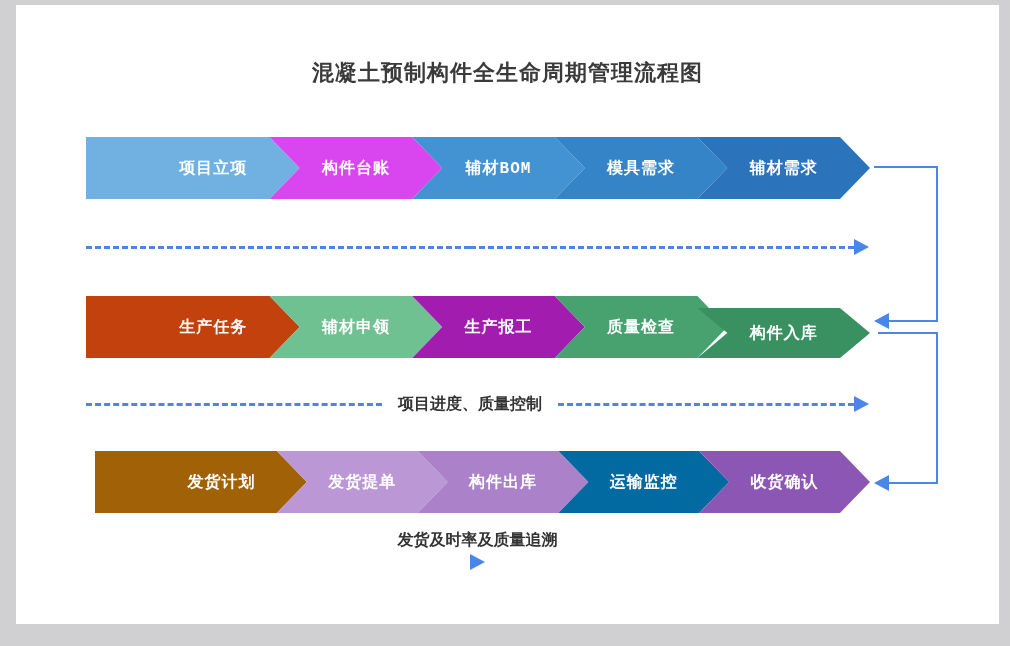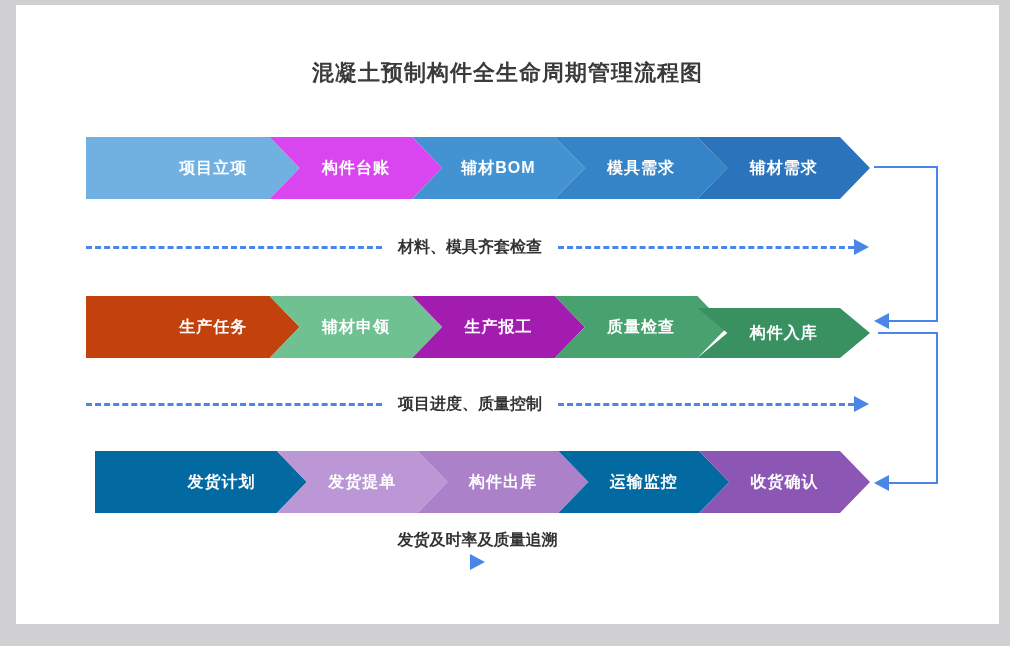--- a/index.html
+++ b/index.html
@@ -1,15 +1,15 @@
 <!DOCTYPE html>
 <html style="--accent: #4a86e8;"><head>
 <meta charset="utf-8">
 <style>
-  * { margin: 0; padding: 0; box-sizing: border-box; }
+  * { margin: 0; padding: 0; box-sizing: border-box; font-family: Liberation Mono, monospace; }
   html, body { width: 1010px; height: 646px; }
   body {
     position: relative;
     background: #d0d0d2;
     font-family: "Liberation Sans", "DejaVu Sans", sans-serif;
     overflow: hidden;
   }
   .card {
     position: absolute;
     left: 16px; top: 5px;
@@ -110,42 +110,41 @@
 <div class="flow-row row-plan">
   <div class="step first" style="background-color: rgb(112, 177, 226);">项目立项</div>
   <div class="step" style="background-color: #d946ef;">构件台账</div>
   <div class="step" style="background-color: rgb(67, 146, 209);">辅材BOM</div>
   <div class="step" style="background-color: rgb(52, 132, 199);">模具需求</div>
   <div class="step" style="background-color: rgb(43, 115, 187);">辅材需求</div>
 </div>
 
 <div class="dash-row dash-1">
   <div class="dash-seg"></div>
-  <div class="dash-label">材料、模具齐套检查</div>
   <div class="dash-seg"></div>
   <div class="arrow-right"></div>
 </div>
 
 <div class="flow-row row-prod">
   <div class="step first" style="background-color: #c2410c;">生产任务</div>
   <div class="step" style="background-color: rgb(111, 193, 146);">辅材申领</div>
   <div class="step" style="background-color: #a21caf;">生产报工</div>
   <div class="step" style="background-color: rgb(71, 162, 111);">质量检查</div>
   <div class="step" style="background-color: rgb(57, 144, 97); margin-top: 12px;">构件入库</div>
 </div>
 
 <div class="dash-row dash-2">
   <div class="dash-seg"></div>
   <div class="dash-label">项目进度、质量控制</div>
   <div class="dash-seg"></div>
   <div class="arrow-right"></div>
 </div>
 
 <div class="flow-row row-ship">
-  <div class="step first" style="background-color: #0369a1; margin-left: 9px;">发货计划</div>
+  <div class="step first" style="background-color: #a16207; margin-left: 9px;">发货计划</div>
   <div class="step" style="background-color: rgb(187, 151, 214);">发货提单</div>
   <div class="step" style="background-color: rgb(171, 129, 202);">构件出库</div>
   <div class="step" style="background-color: #0369a1;">运输监控</div>
   <div class="step" style="background-color: rgb(140, 87, 180);">收货确认</div>
 </div>
 
 <div class="dash-row dash-3">
   <div class="dash-seg"></div>
   <div class="dash-label">发货及时率及质量追溯</div>
   <div class="dash-seg"></div>

